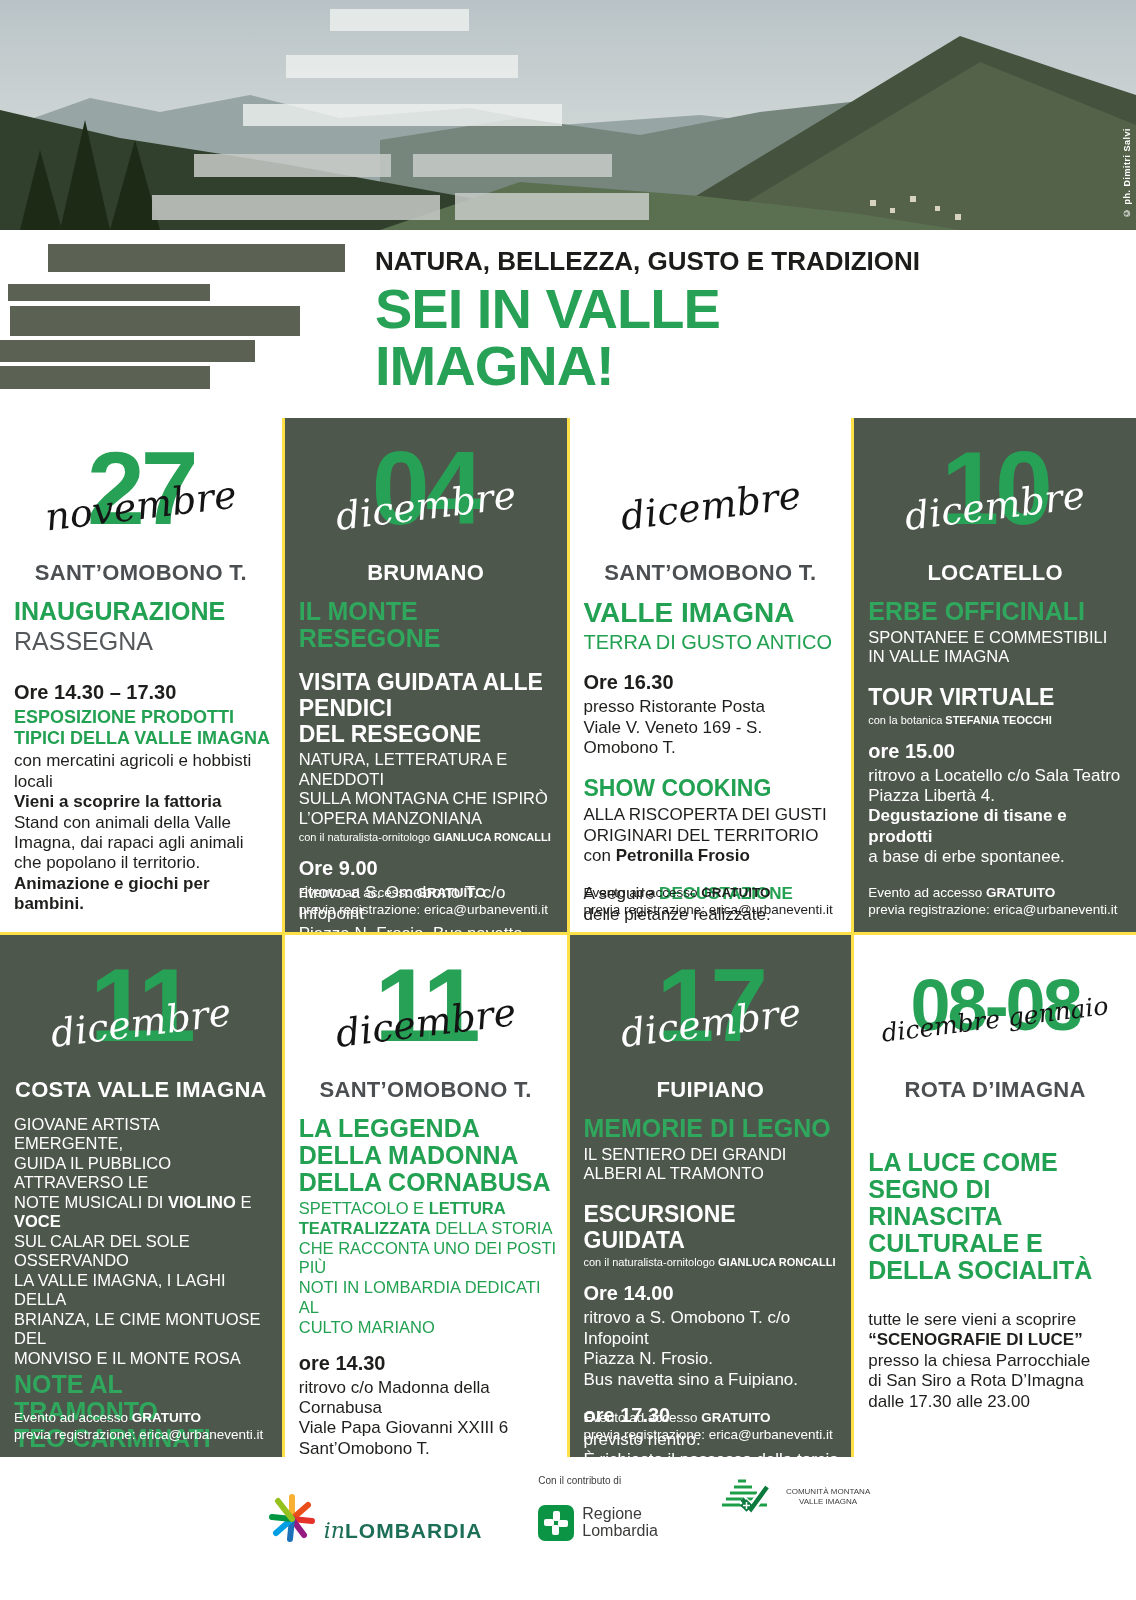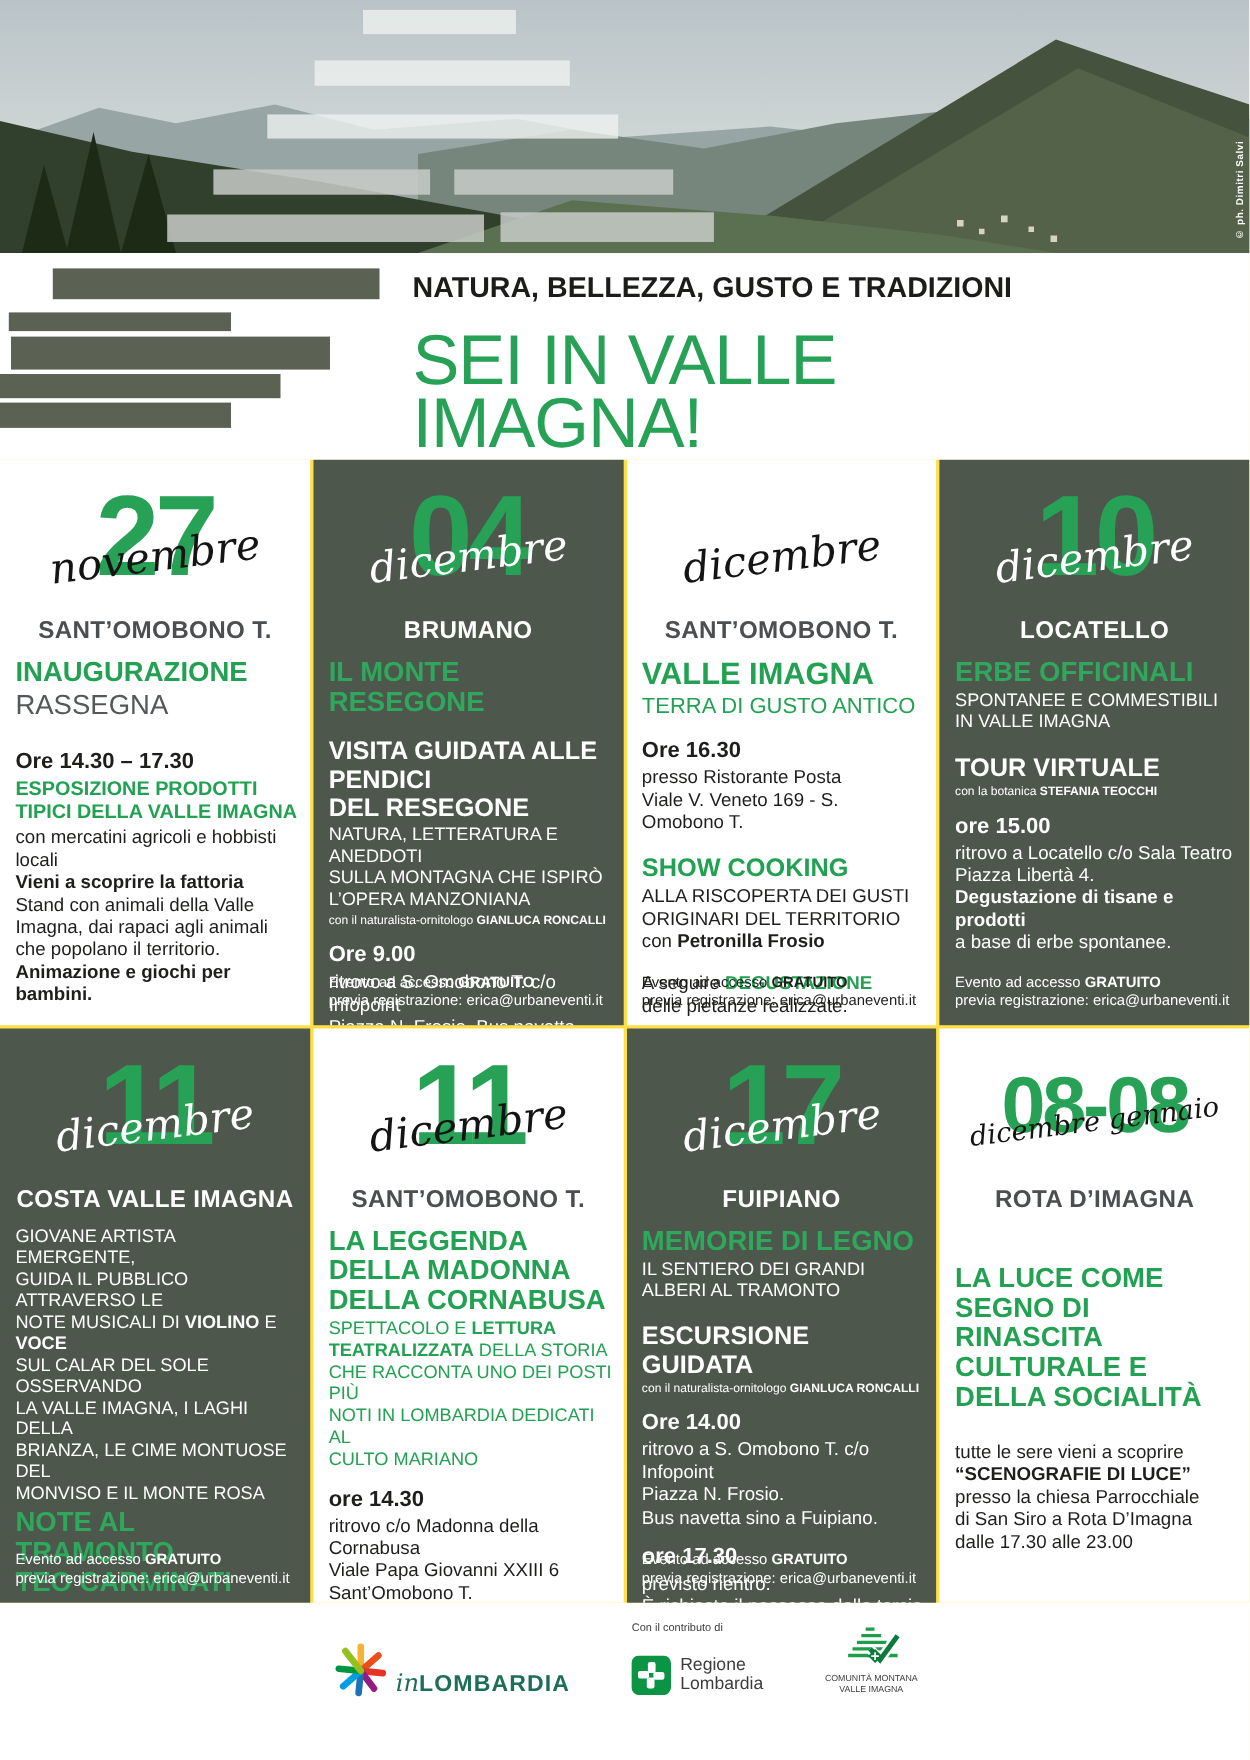--- a/index.html
+++ b/index.html
@@ -21,22 +21,22 @@
 
   
   .intro{position:relative;height:186px;background:#fff;}
   .ibar{position:absolute;background:#5b6254;}
   .ib1{left:48px;top:14px;width:297px;height:28px;}
   .ib2{left:8px;top:54px;width:202px;height:17px;}
   .ib3{left:10px;top:76px;width:290px;height:30px;}
   .ib4{left:0;top:110px;width:255px;height:22px;}
   .ib5{left:0;top:136px;width:210px;height:23px;}
   .subtitle{position:absolute;left:375px;top:16px;font-size:26px;font-weight:bold;color:#1c1c1a;}
-  .bigtitle{position:absolute;left:375px;top:50px;font-size:64px;line-height:57px;font-weight:normal;
-    color:#27a155;letter-spacing:-1px;margin-top:19px;}
+  .bigtitle{position:absolute;left:375px;top:50px;font-size:56px;line-height:57px;font-weight:bold;
+    color:#27a155;letter-spacing:-1px;}
 
   
   .grid{display:grid;grid-template-columns:repeat(4,1fr);grid-template-rows:514px 522px;gap:3px;
     background:#fde047;margin-top:2px;}
   .card{position:relative;padding:6px 0 0 0;box-sizing:border-box;overflow:hidden;}
   .card.light{background:#ffffff;--g:#23a152;--script:#141414;color:#1e1e1c;}
   .card.dark{background:#4e574c;--g:#2fa75c;--script:#ffffff;color:#ffffff;}
   .g{color:var(--g);}
   .b{font-weight:bold;}
 
@@ -74,21 +74,21 @@
 
   
   .footer{height:111px;display:flex;justify-content:center;align-items:flex-start;gap:56px;padding-top:18px;box-sizing:border-box;}
   .logo1{display:flex;align-items:flex-end;gap:6px;margin-top:16px;}
   .inlomb .in{font-family:"DejaVu Serif",serif;font-style:italic;font-size:22px;color:#1c6e56;}
   .inlomb .lomb{font-size:21px;font-weight:bold;color:#1c6e56;letter-spacing:1px;}
   .logo2{display:flex;flex-direction:column;gap:19px;}
   .contributo{font-size:10px;color:#3c3c3b;}
   .logo2row{display:flex;align-items:center;gap:8px;}
   .regname{font-size:16px;color:#3c3c3b;line-height:1.05;}
-  .logo3{display:flex;flex-direction:column;align-items:center;gap:2px;}
+  .logo3{display:flex;flex-direction:row;align-items:center;gap:14px;}
   .comname{font-size:8px;color:#3c3c3b;text-align:center;line-height:1.3;}
 </style>
 </head>
 <body>
 
 <div class="poster">
 
   <div class="photo">
     <svg width="1136" height="230" viewBox="0 0 1136 230">
       <defs>

